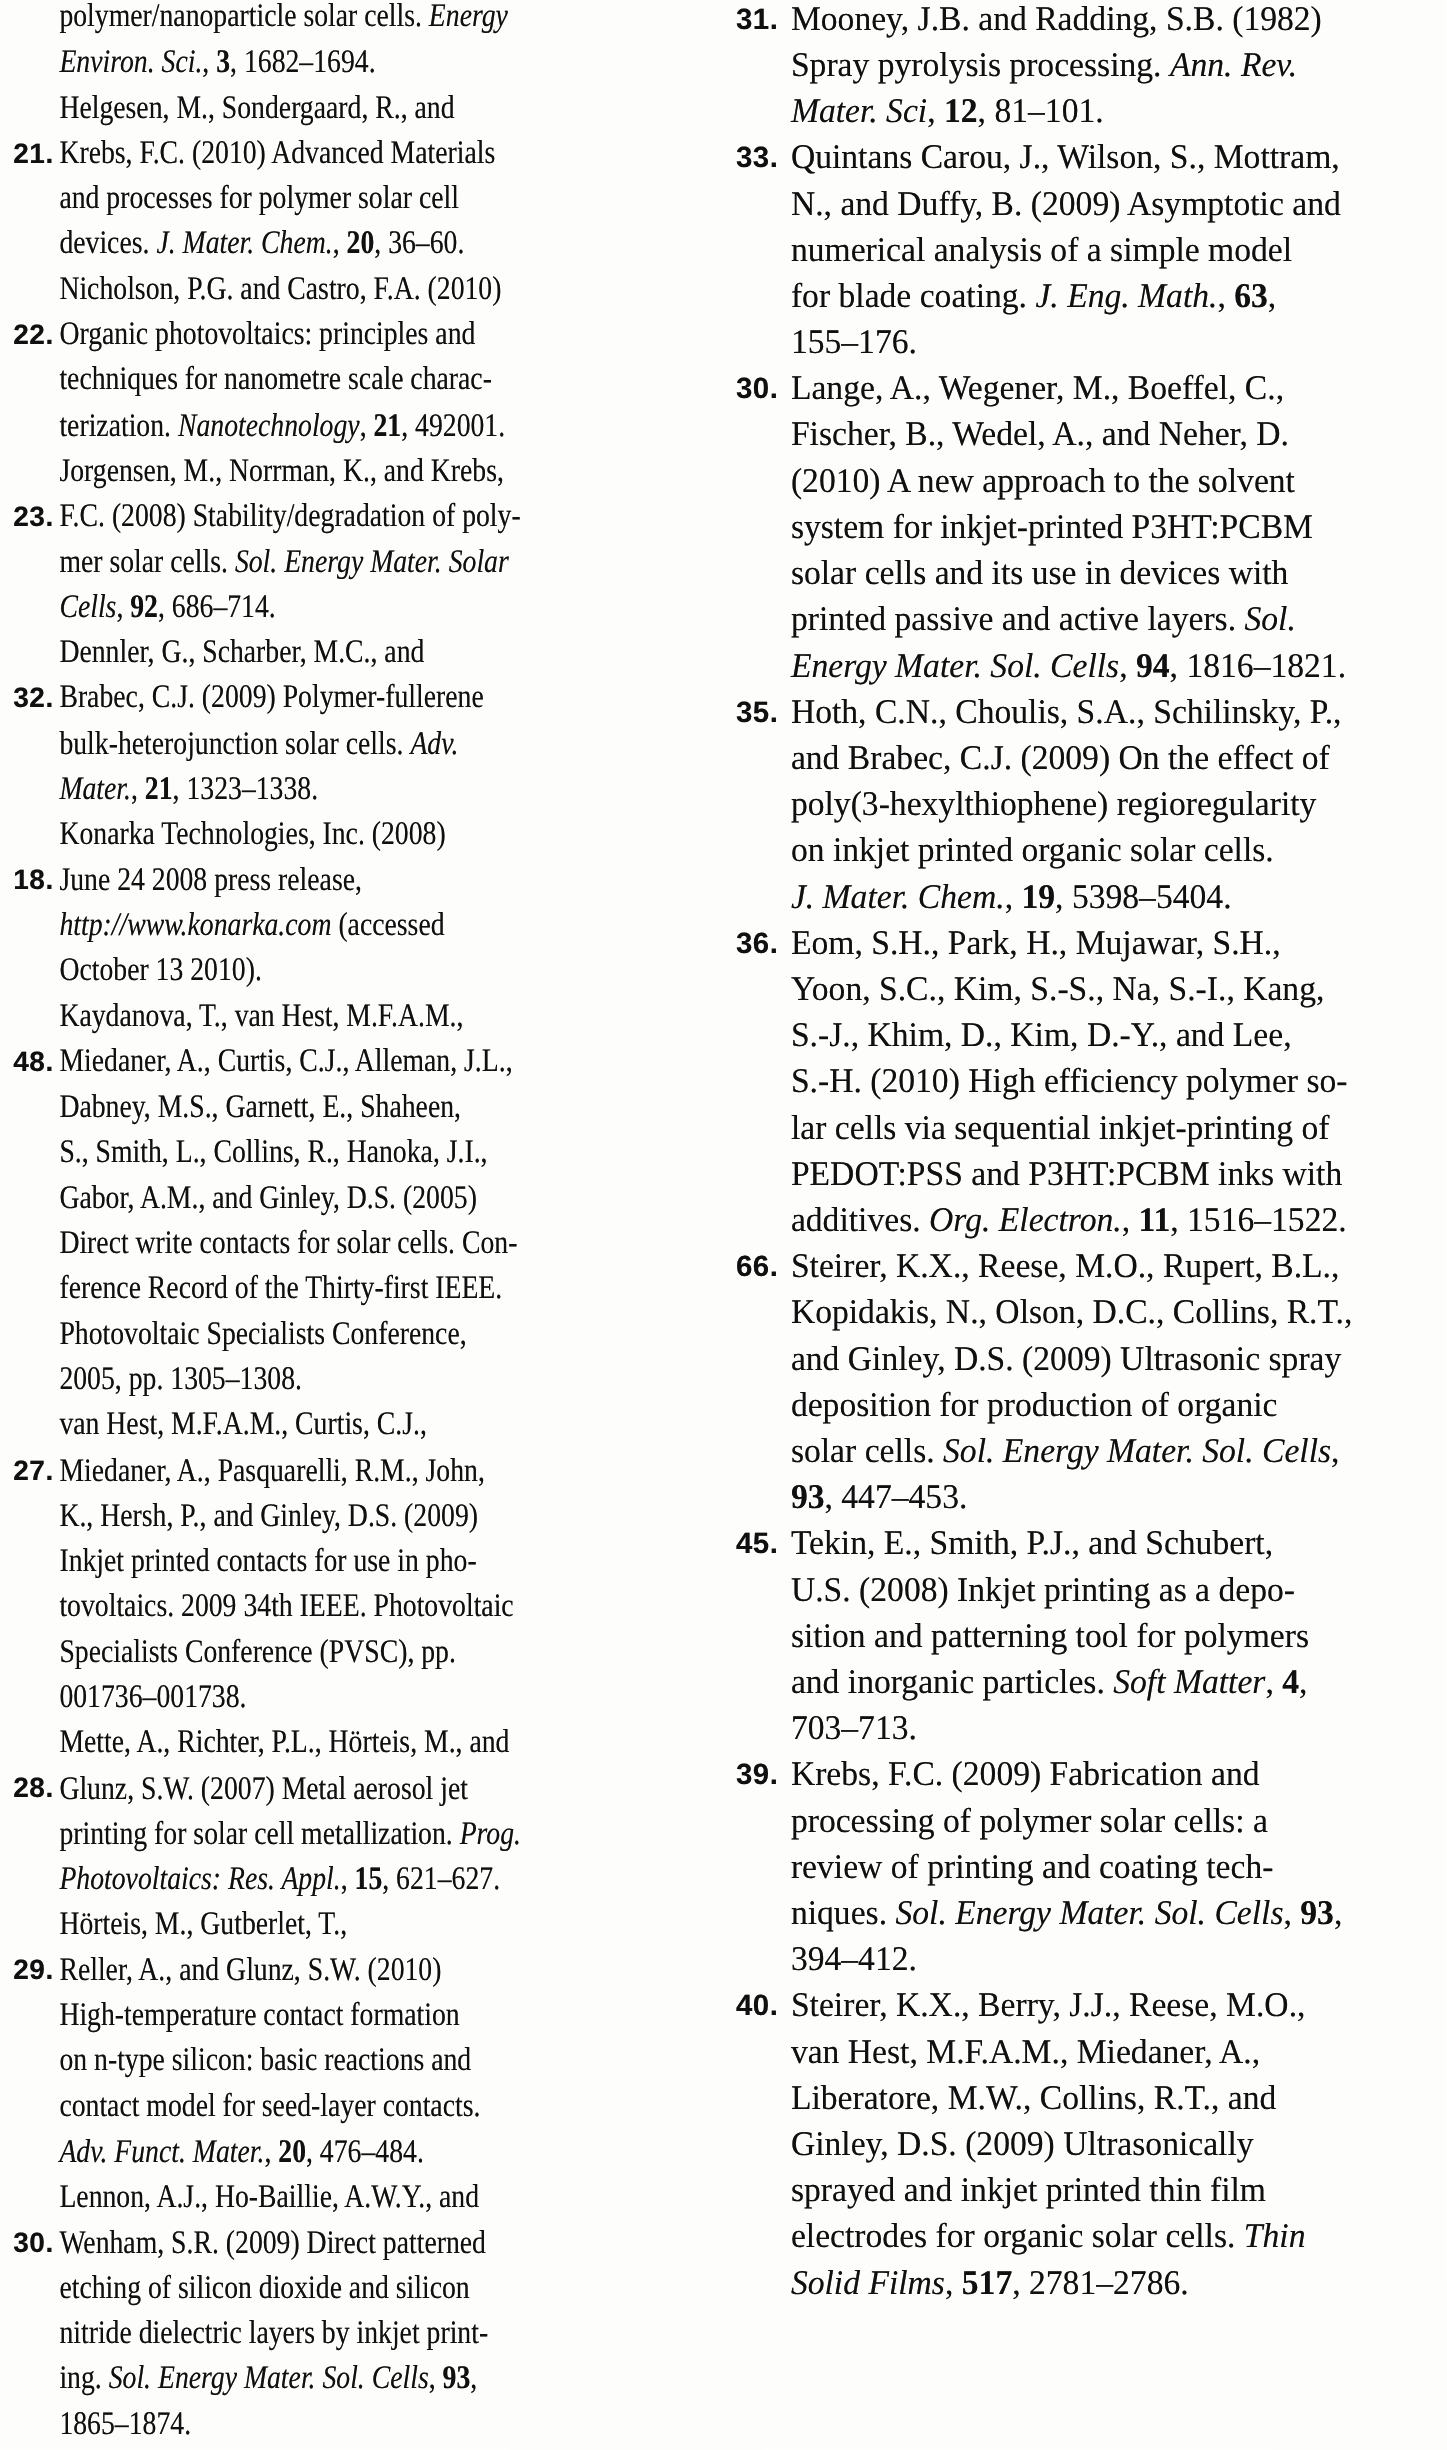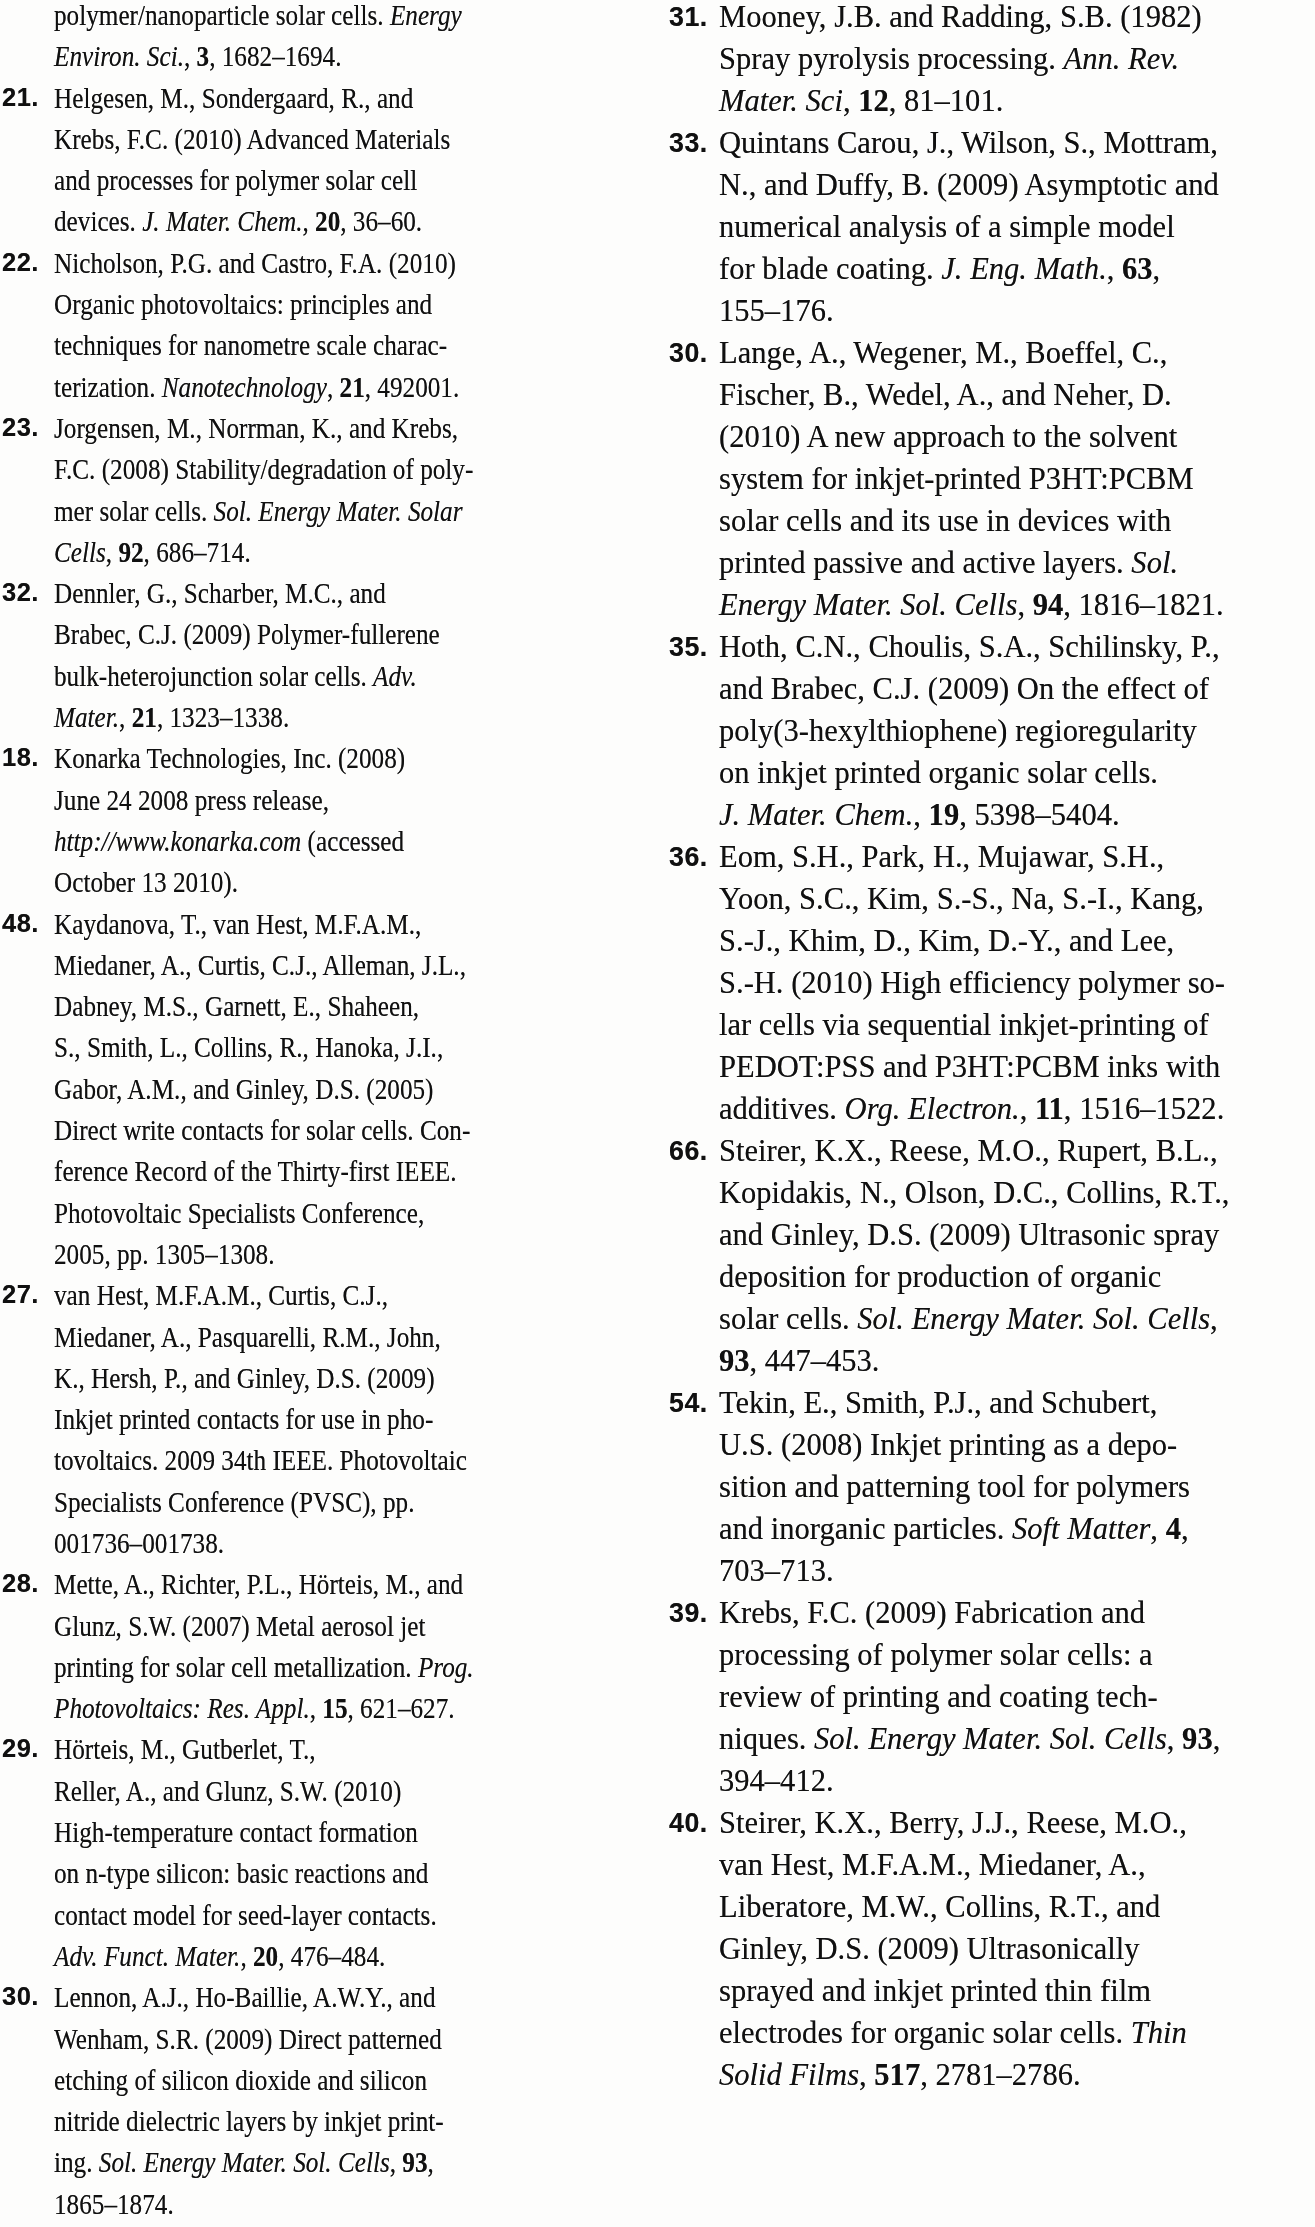--- a/index.html
+++ b/index.html
@@ -23,21 +23,21 @@
     font-size: 31.5px; line-height: 42px;
   }
   .entry { position: relative; }
   .num {
     position: absolute; top: 0;
     font-family: "Liberation Sans", "DejaVu Sans", sans-serif;
     font-weight: 700;
     font-size: 0.85em;
     letter-spacing: 0.5px;
   }
-  .col-left .num { left: 2px; }
+  .col-left .num { left: 12px; margin-top: 43px; }
   .col-right .num { left: 12px; }
   .col-left .lines { margin-left: 54px; }
   .col-right .lines { margin-left: 62px; }
   .line { white-space: nowrap; }
   .col-left .line { transform: scaleX(0.84); transform-origin: 0 50%; }
   .col-right .line { transform: scaleX(0.97); transform-origin: 0 50%; }
   .it { font-style: italic; }
   .bd { font-weight: bold; }
 </style>
 </head>
@@ -212,21 +212,21 @@
         <div class="lines">
           <div class="line"><span>Steirer, K.X., Reese, M.O., Rupert, B.L.,</span></div>
           <div class="line"><span>Kopidakis, N., Olson, D.C., Collins, R.T.,</span></div>
           <div class="line"><span>and Ginley, D.S. (2009) Ultrasonic spray</span></div>
           <div class="line"><span>deposition for production of organic</span></div>
           <div class="line"><span>solar cells. </span><span class="it">Sol. Energy Mater. Sol. Cells</span><span>,</span></div>
           <div class="line"><span class="bd">93</span><span>, 447–453.</span></div>
         </div>
       </div>
       <div class="entry">
-        <span class="num">54.</span>
+        <span class="num">45.</span>
         <div class="lines">
           <div class="line"><span>Tekin, E., Smith, P.J., and Schubert,</span></div>
           <div class="line"><span>U.S. (2008) Inkjet printing as a depo-</span></div>
           <div class="line"><span>sition and patterning tool for polymers</span></div>
           <div class="line"><span>and inorganic particles. </span><span class="it">Soft Matter</span><span>, </span><span class="bd">4</span><span>,</span></div>
           <div class="line"><span>703–713.</span></div>
         </div>
       </div>
       <div class="entry">
         <span class="num">39.</span>

